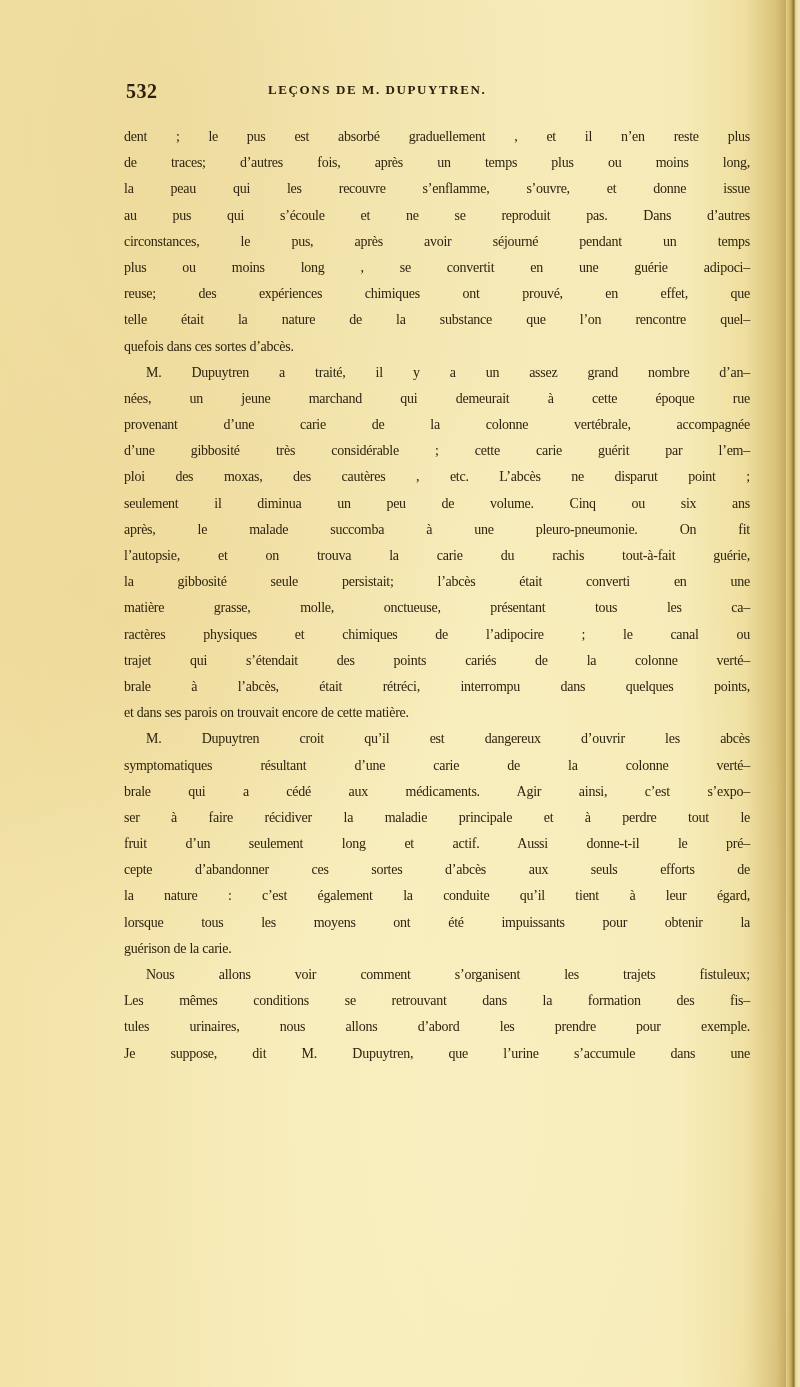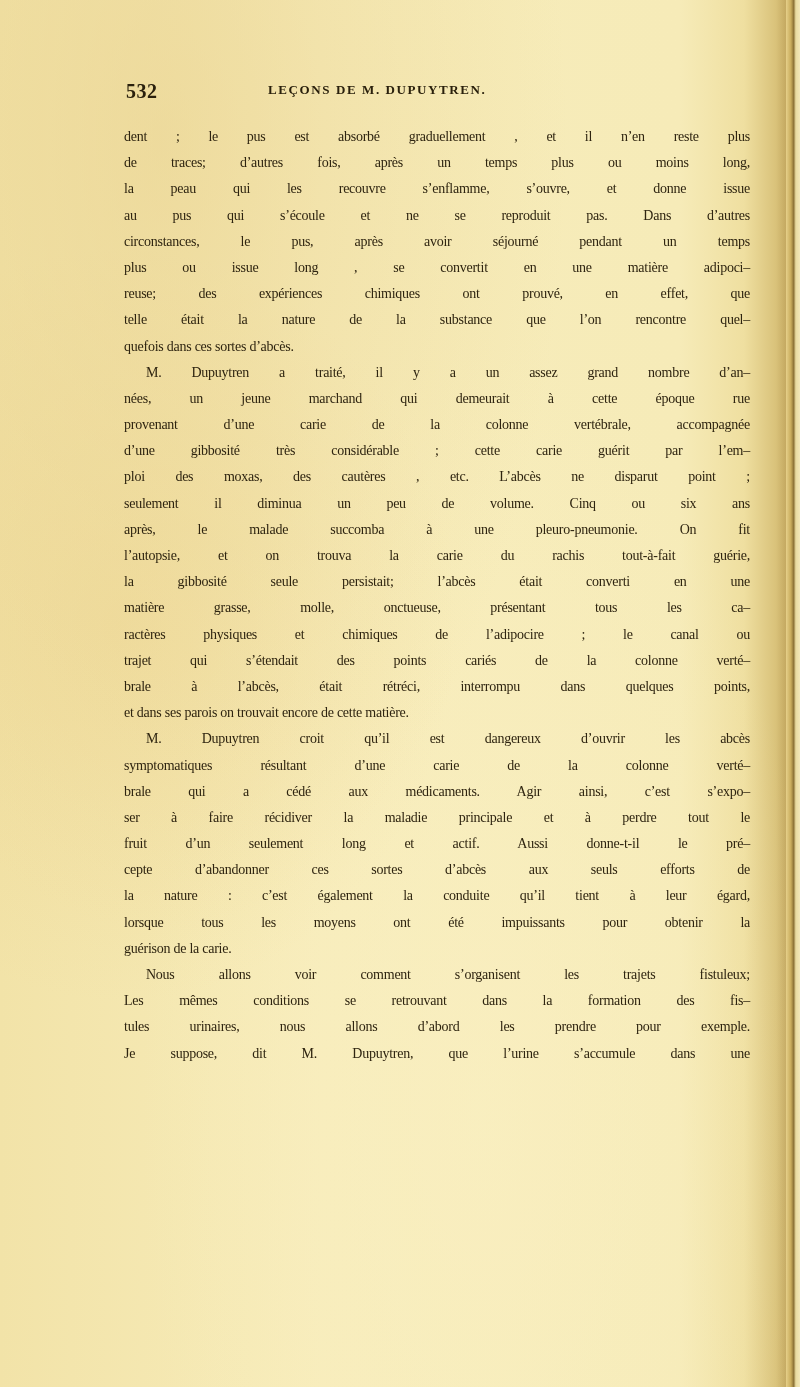--- a/index.html
+++ b/index.html
@@ -87,21 +87,21 @@
     <span class="page-number">532</span>
     <span class="running-title">LEÇONS DE M. DUPUYTREN.</span>
   </div>
 
   <div class="body-text">
     <span class="line">dent ; le pus est absorbé graduellement , et il n’en reste plus</span>
     <span class="line">de traces; d’autres fois, après un temps plus ou moins long,</span>
     <span class="line">la peau qui les recouvre s’enflamme, s’ouvre, et donne issue</span>
     <span class="line">au pus qui s’écoule et ne se reproduit pas. Dans d’autres</span>
     <span class="line">circonstances, le pus, après avoir séjourné pendant un temps</span>
-    <span class="line">plus ou issue long , se convertit en une matière adipoci–</span>
+    <span class="line">plus ou moins long , se convertit en une guérie adipoci–</span>
     <span class="line">reuse; des expériences chimiques ont prouvé, en effet, que</span>
     <span class="line">telle était la nature de la substance que l’on rencontre quel–</span>
     <span class="line last">quefois dans ces sortes d’abcès.</span>
 
     <span class="line indent">M. Dupuytren a traité, il y a un assez grand nombre d’an–</span>
     <span class="line">nées, un jeune marchand qui demeurait à cette époque rue</span>
     <span class="line">provenant d’une carie de la colonne vertébrale, accompagnée</span>
     <span class="line">d’une gibbosité très considérable ; cette carie guérit par l’em–</span>
     <span class="line">ploi des moxas, des cautères , etc. L’abcès ne disparut point ;</span>
     <span class="line">seulement il diminua un peu de volume. Cinq ou six ans</span>

